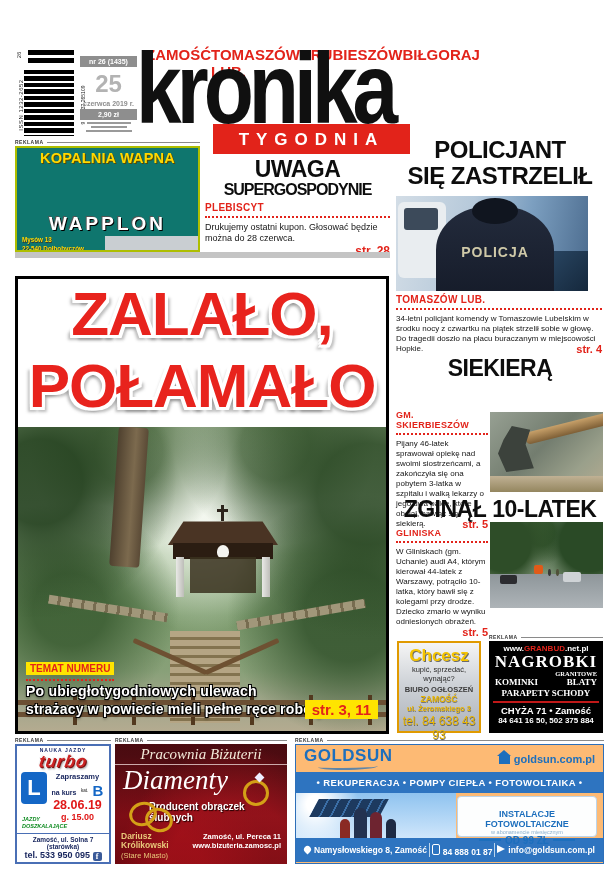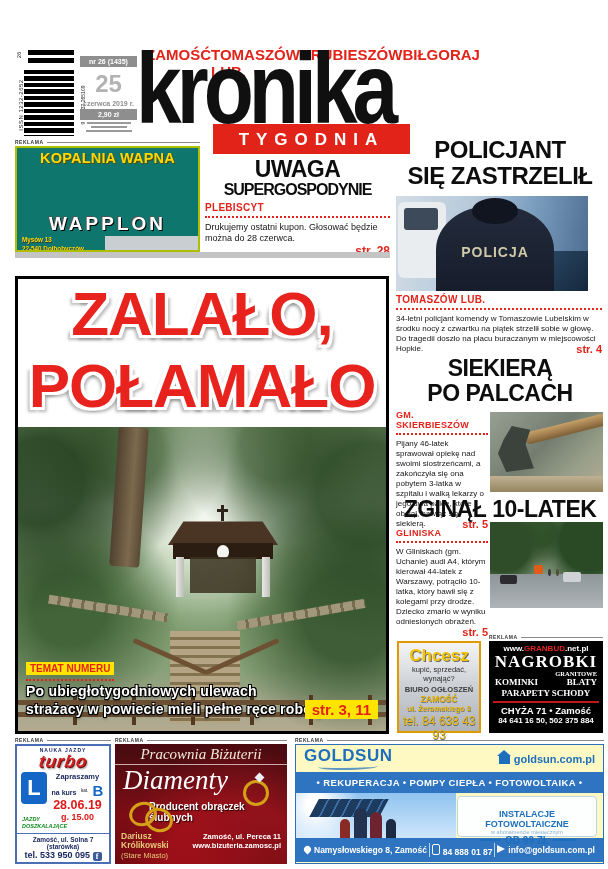--- a/index.html
+++ b/index.html
@@ -179,21 +179,21 @@
   .dm-t{font-family:"Liberation Serif",serif;font-style:italic;font-size:15px;text-align:center;
         border-bottom:1px solid #caa;padding:2px 6px 1px;color:#f3ead9;}
   .dm-b{font-family:"Liberation Serif",serif;font-style:italic;font-size:27px;line-height:30px;padding-left:8px;}
   .ring{position:absolute;border:3px solid #d4a017;border-radius:50%;}
   .dm-p{font-weight:bold;font-size:10px;padding-left:34px;margin-top:6px;text-shadow:1px 1px 1px #200;}
   .dm-row{position:absolute;bottom:4px;left:0;right:0;display:flex;justify-content:space-between;padding:0 6px;}
   .dm-own{color:#e8c87a;font-weight:bold;font-size:8.5px;line-height:9.5px;}
   .dm-own .s{font-weight:normal;font-size:7.5px;}
   .dm-ad{color:#fff;font-weight:bold;font-size:7.5px;line-height:9.5px;text-align:right;}
   .goldsun{left:295px;top:744px;width:309px;height:120px;border:1px solid #2e6fb8;box-sizing:border-box;
-           background:#fef9c3;overflow:hidden;}
+           background:#fdba74;overflow:hidden;}
   .gs-top{height:27px;display:flex;align-items:center;justify-content:space-between;padding:0 8px;}
   .gs-logo{color:#1d6fbd;font-weight:900;font-size:17px;letter-spacing:.5px;line-height:15px;}
   .gs-script{height:5px;width:60px;margin-left:14px;border-bottom:2px solid #1d6fbd;border-radius:0 0 60% 40%;opacity:.7;}
   .gs-site{color:#1d6fbd;font-weight:bold;font-size:11px;display:flex;align-items:center;gap:4px;}
   .homeico{width:11px;height:8px;background:#1d6fbd;position:relative;margin-top:3px;}
   .homeico::before{content:"";position:absolute;left:-2px;top:-6px;border-left:7.5px solid transparent;
                    border-right:7.5px solid transparent;border-bottom:6px solid #1d6fbd;}
   .gs-bar{height:21px;background:#2e74c0;color:#fff;font-weight:900;font-size:9.5px;text-align:center;
           line-height:21px;letter-spacing:.4px;}
   .gs-mid{position:relative;height:45px;}
@@ -302,21 +302,20 @@
     <div class="poltxt">POLICJA</div>
   </div>
   <div class="abs" style="left:396px;top:294px;width:206px;">
     <div class="tag">TOMASZÓW LUB.</div>
     <div class="dots"></div>
     <div class="btxt"><span>34-letni policjant komendy w Tomaszowie Lubelskim w środku nocy z czwartku na piątek strzelił sobie w głowę. Do tragedii doszło na placu buraczanym w miejscowości Hopkie.</span>
       <span class="pref" style="float:right">str. 4</span></div>
   </div>
 
   <div class="abs hl" style="left:395px;top:357px;width:210px;font-size:23px">SIEKIERĄ</div>
-  <div class="abs hl" style="left:395px;top:382px;width:210px;font-size:23px">PO PALCACH</div>
   <div class="abs" style="left:396px;top:410px;width:92px;">
     <div class="tag" style="font-size:9px">GM. SKIERBIESZÓW</div>
     <div class="dots"></div>
     <div class="btxt"><span>Pijany 46-latek sprawował opiekę nad swoimi siostrzeńcami, a zakończyła się ona pobytem 3-latka w szpitalu i walką lekarzy o jego dwa palce, które obciął, bawiąc się siekierą.</span>
       <span class="pref" style="float:right">str. 5</span></div>
   </div>
   <div class="abs axephoto">
     <div class="handle"></div>
     <div class="axehead"></div>
     <div class="logrow"></div>

